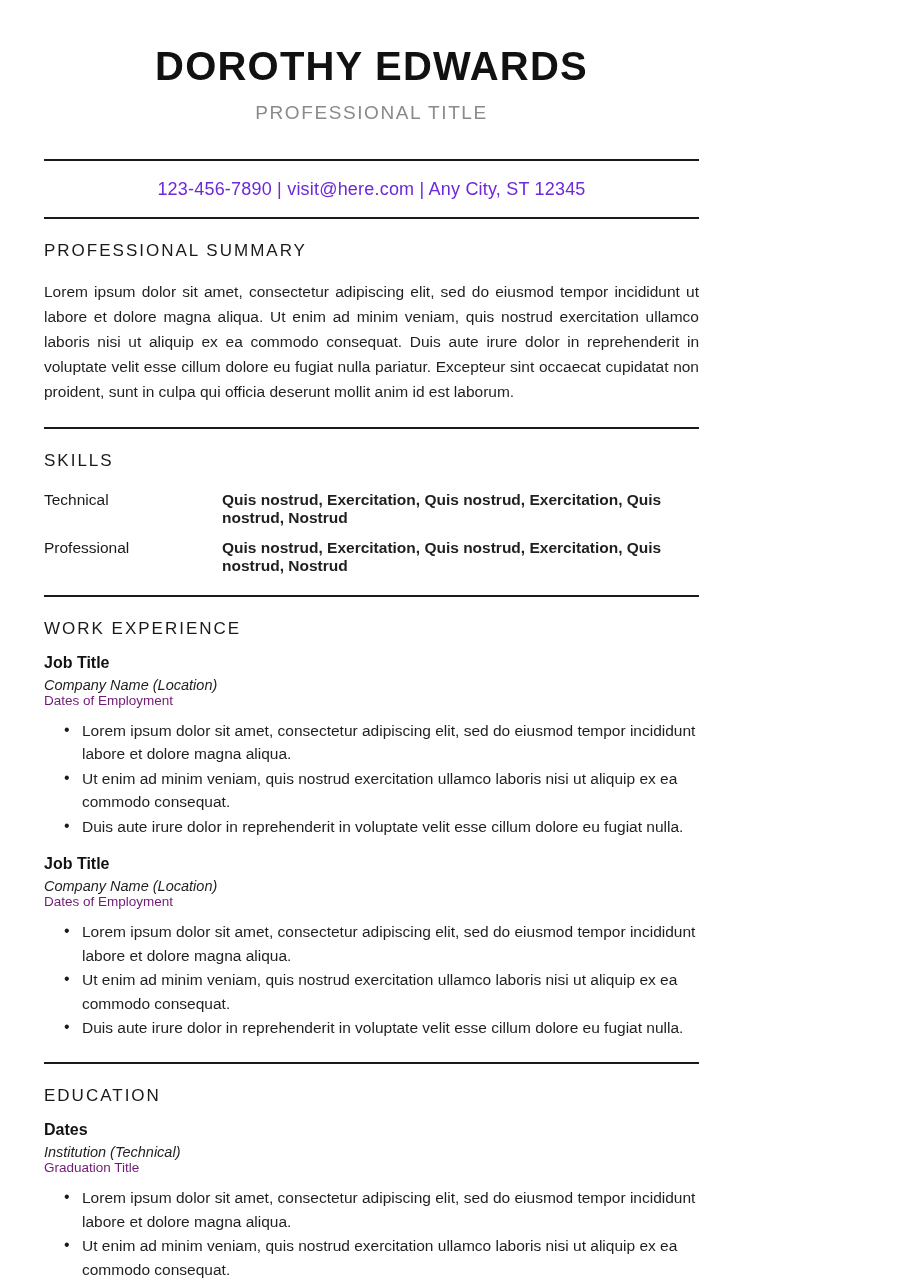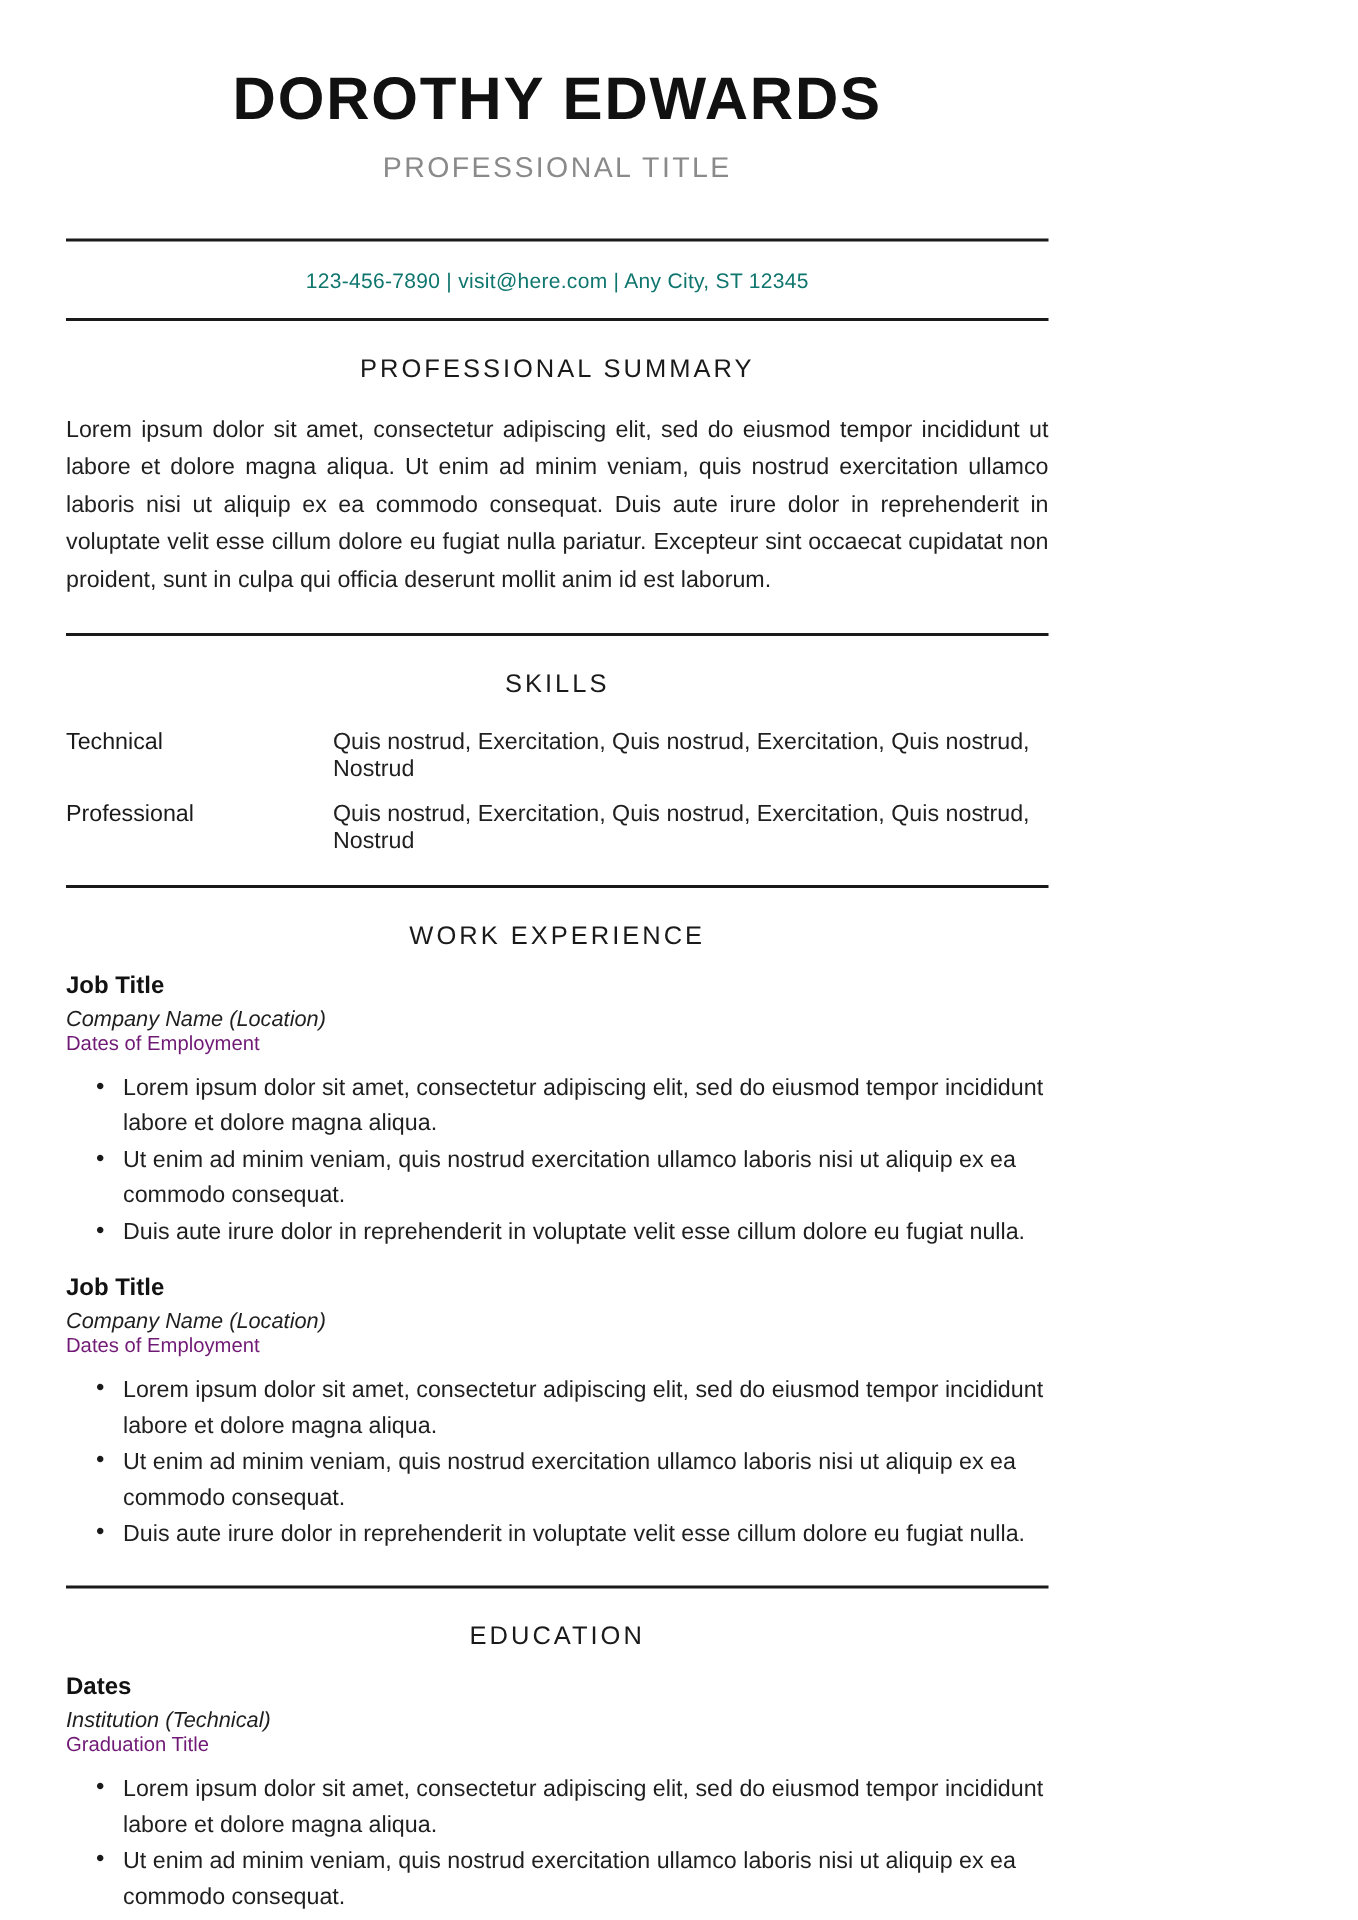--- a/index.html
+++ b/index.html
@@ -53,30 +53,30 @@
     border: none;
     border-top: 2px solid #1a1a1a;
     margin: 0;
     height: 0;
   }
   .rule-top   { margin-top: 35px; }
   .rule-below-contact { margin-top: 0; }
 
   .contact {
     text-align: center;
-    font-size: 14px;
-    color: #0f766e;
+    font-size: 18px;
+    color: #6d28d9;
     padding: 18px 0 17px 0;
     letter-spacing: 0.2px;
   }
 
   
   .section { }
   .section-title {
-    text-align: center;
+    text-align: left;
     font-size: 17px;
     font-weight: 400;
     letter-spacing: 2.0px;
     text-transform: uppercase;
     color: #1a1a1a;
     margin: 0;
     padding: 22px 0 0 0;
   }
 
   .summary-text {
@@ -103,20 +103,21 @@
     width: 178px;
     font-size: 15.5px;
     color: #1a1a1a;
     text-align: left;
     white-space: nowrap;
   }
   .skill-value {
     font-size: 15.5px;
     color: #1f1f1f;
     text-align: left;
+    font-weight: bold;
   }
   .skills-spacer { height: 14px; }
 
   
   .entries { padding-top: 14px; }
   .entry { margin-bottom: 4px; }
   .entry + .entry { margin-top: 16px; }
 
   .entry-title {
     font-size: 16px;

